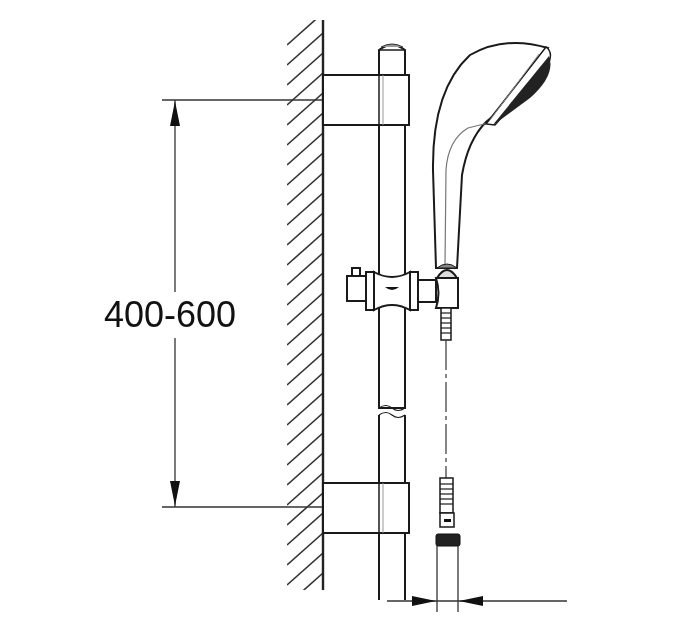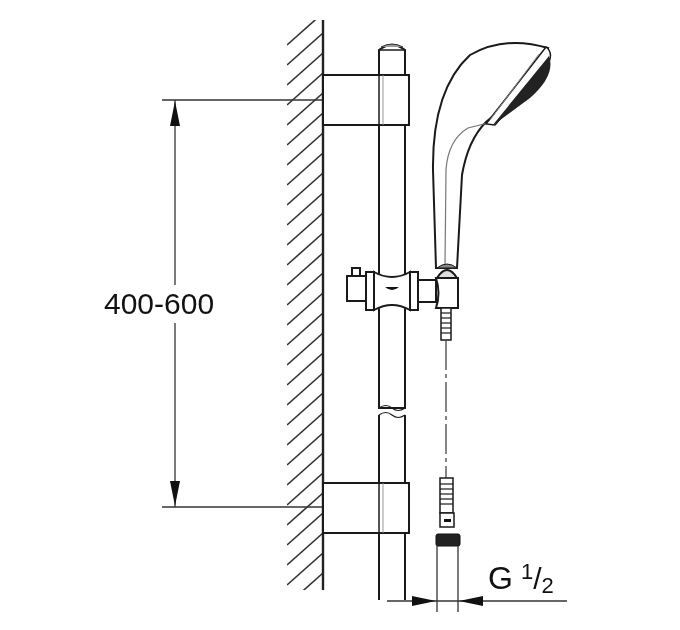--- a/index.html
+++ b/index.html
@@ -1,19 +1,19 @@
 <!DOCTYPE html>
 <html><head>
 <meta charset="utf-8">
 <style>
   html, body { margin: 0; padding: 0; background: #ffffff; }
   #canvas { position: relative; width: 680px; height: 630px; background: #fff; overflow: hidden; }
   svg { position: absolute; left: 0; top: 0; }
   .lbl { position: absolute; font-family: "Liberation Sans", "DejaVu Sans", sans-serif; color: #111; white-space: nowrap; }
-  #dim-main { left: 102px; top: 285px; font-size: 30px; background: #fff; padding: 2px 2px; }
+  #dim-main { left: 102px; top: 292px; font-size: 36px; background: #fff; padding: 2px 2px; }
   #dim-thread { left: 488px; top: 560px; font-size: 32px; }
   #dim-thread .sup { font-size: 22px; position: relative; top: -10px; margin-left: 8px; }
   #dim-thread .slash { font-size: 30px; }
   #dim-thread .sub { font-size: 22px; position: relative; top: 4px; }
 </style>
 </head>
 <body>
 
 <div id="canvas">
   <svg width="680" height="630" viewBox="0 0 680 630">
@@ -138,16 +138,13 @@
 
     <g stroke="#333" fill="#111">
       <line x1="387" y1="601" x2="567" y2="601" stroke-width="1.3"></line>
       <polygon points="436,601 412,596 412,606" stroke="none"></polygon>
       <polygon points="459,601 483,596 483,606" stroke="none"></polygon>
     </g>
   </svg>
 
   <div id="dim-main" class="lbl">400-600</div>
 
-  <div id="dim-thread" class="lbl">
-    <span>G</span><span class="sup">1</span><span class="slash">/</span><span class="sub">2</span>
-  </div>
 </div>
 
 </body></html>

